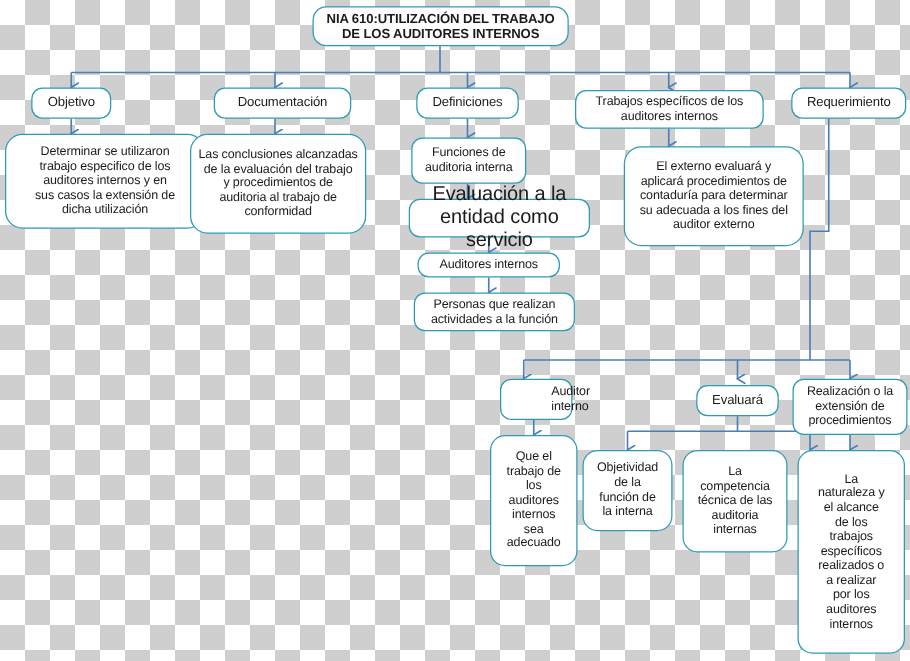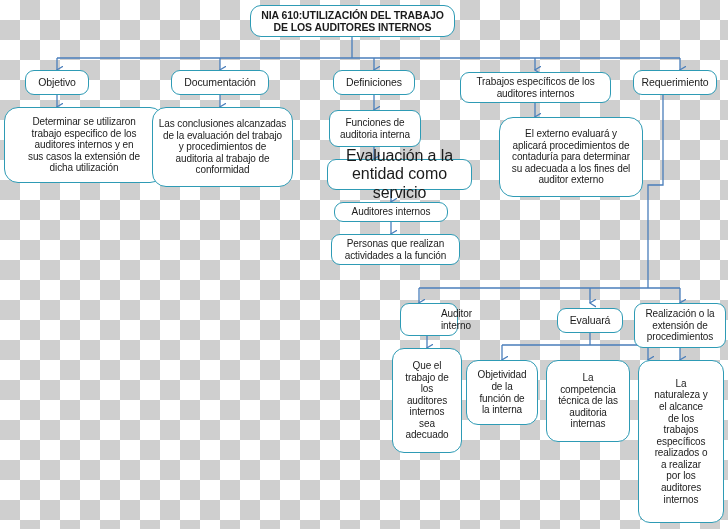--- a/index.html
+++ b/index.html
@@ -113,21 +113,21 @@
   </div>
 
   <div class="node" style="left:4px; top:107px; width:160px; height:76px; font-size:10px; border-radius:14px;">
     <span>Determinar se utilizaron
 trabajo especifico de los
 auditores  internos  y en
 sus casos la extensión de
 dicha utilización</span>
   </div>
 
-  <div class="node" style="left:171px; top:70px; width:98px; height:25px; font-size:10.5px;">
+  <div class="node" style="left:171px; top:70px; width:110px; height:25px; font-size:10.5px;">
     <span>Documentación</span>
   </div>
 
   <div class="node" style="left:152px; top:107px; width:141px; height:80px; font-size:10px; border-radius:14px;">
     <span>Las conclusiones alcanzadas
 de la evaluación del trabajo
 y procedimientos de
 auditoria al trabajo de
 conformidad</span>
   </div>
@@ -161,21 +161,21 @@
   </div>
 
   <div class="node" style="left:499px; top:117px; width:144px; height:80px; font-size:10px; border-radius:14px;">
     <span>El externo evaluará y
 aplicará procedimientos de
 contaduría para determinar
 su adecuada a los fines del
 auditor externo</span>
   </div>
 
-  <div class="node" style="left:633px; top:70px; width:84px; height:25px; font-size:10.5px;">
+  <div class="node" style="left:633px; top:70px; width:92px; height:25px; font-size:10.5px;">
     <span>Requerimiento</span>
   </div>
 
   <div class="node" style="left:400px; top:303px; width:58px; height:33px; font-size:10px;padding-left:40px;">
     <span>Auditor
 interno</span>
   </div>
 
   <div class="node" style="left:392px; top:348px; width:70px; height:105px; font-size:10px; border-radius:12px;">
     <span>Que el

